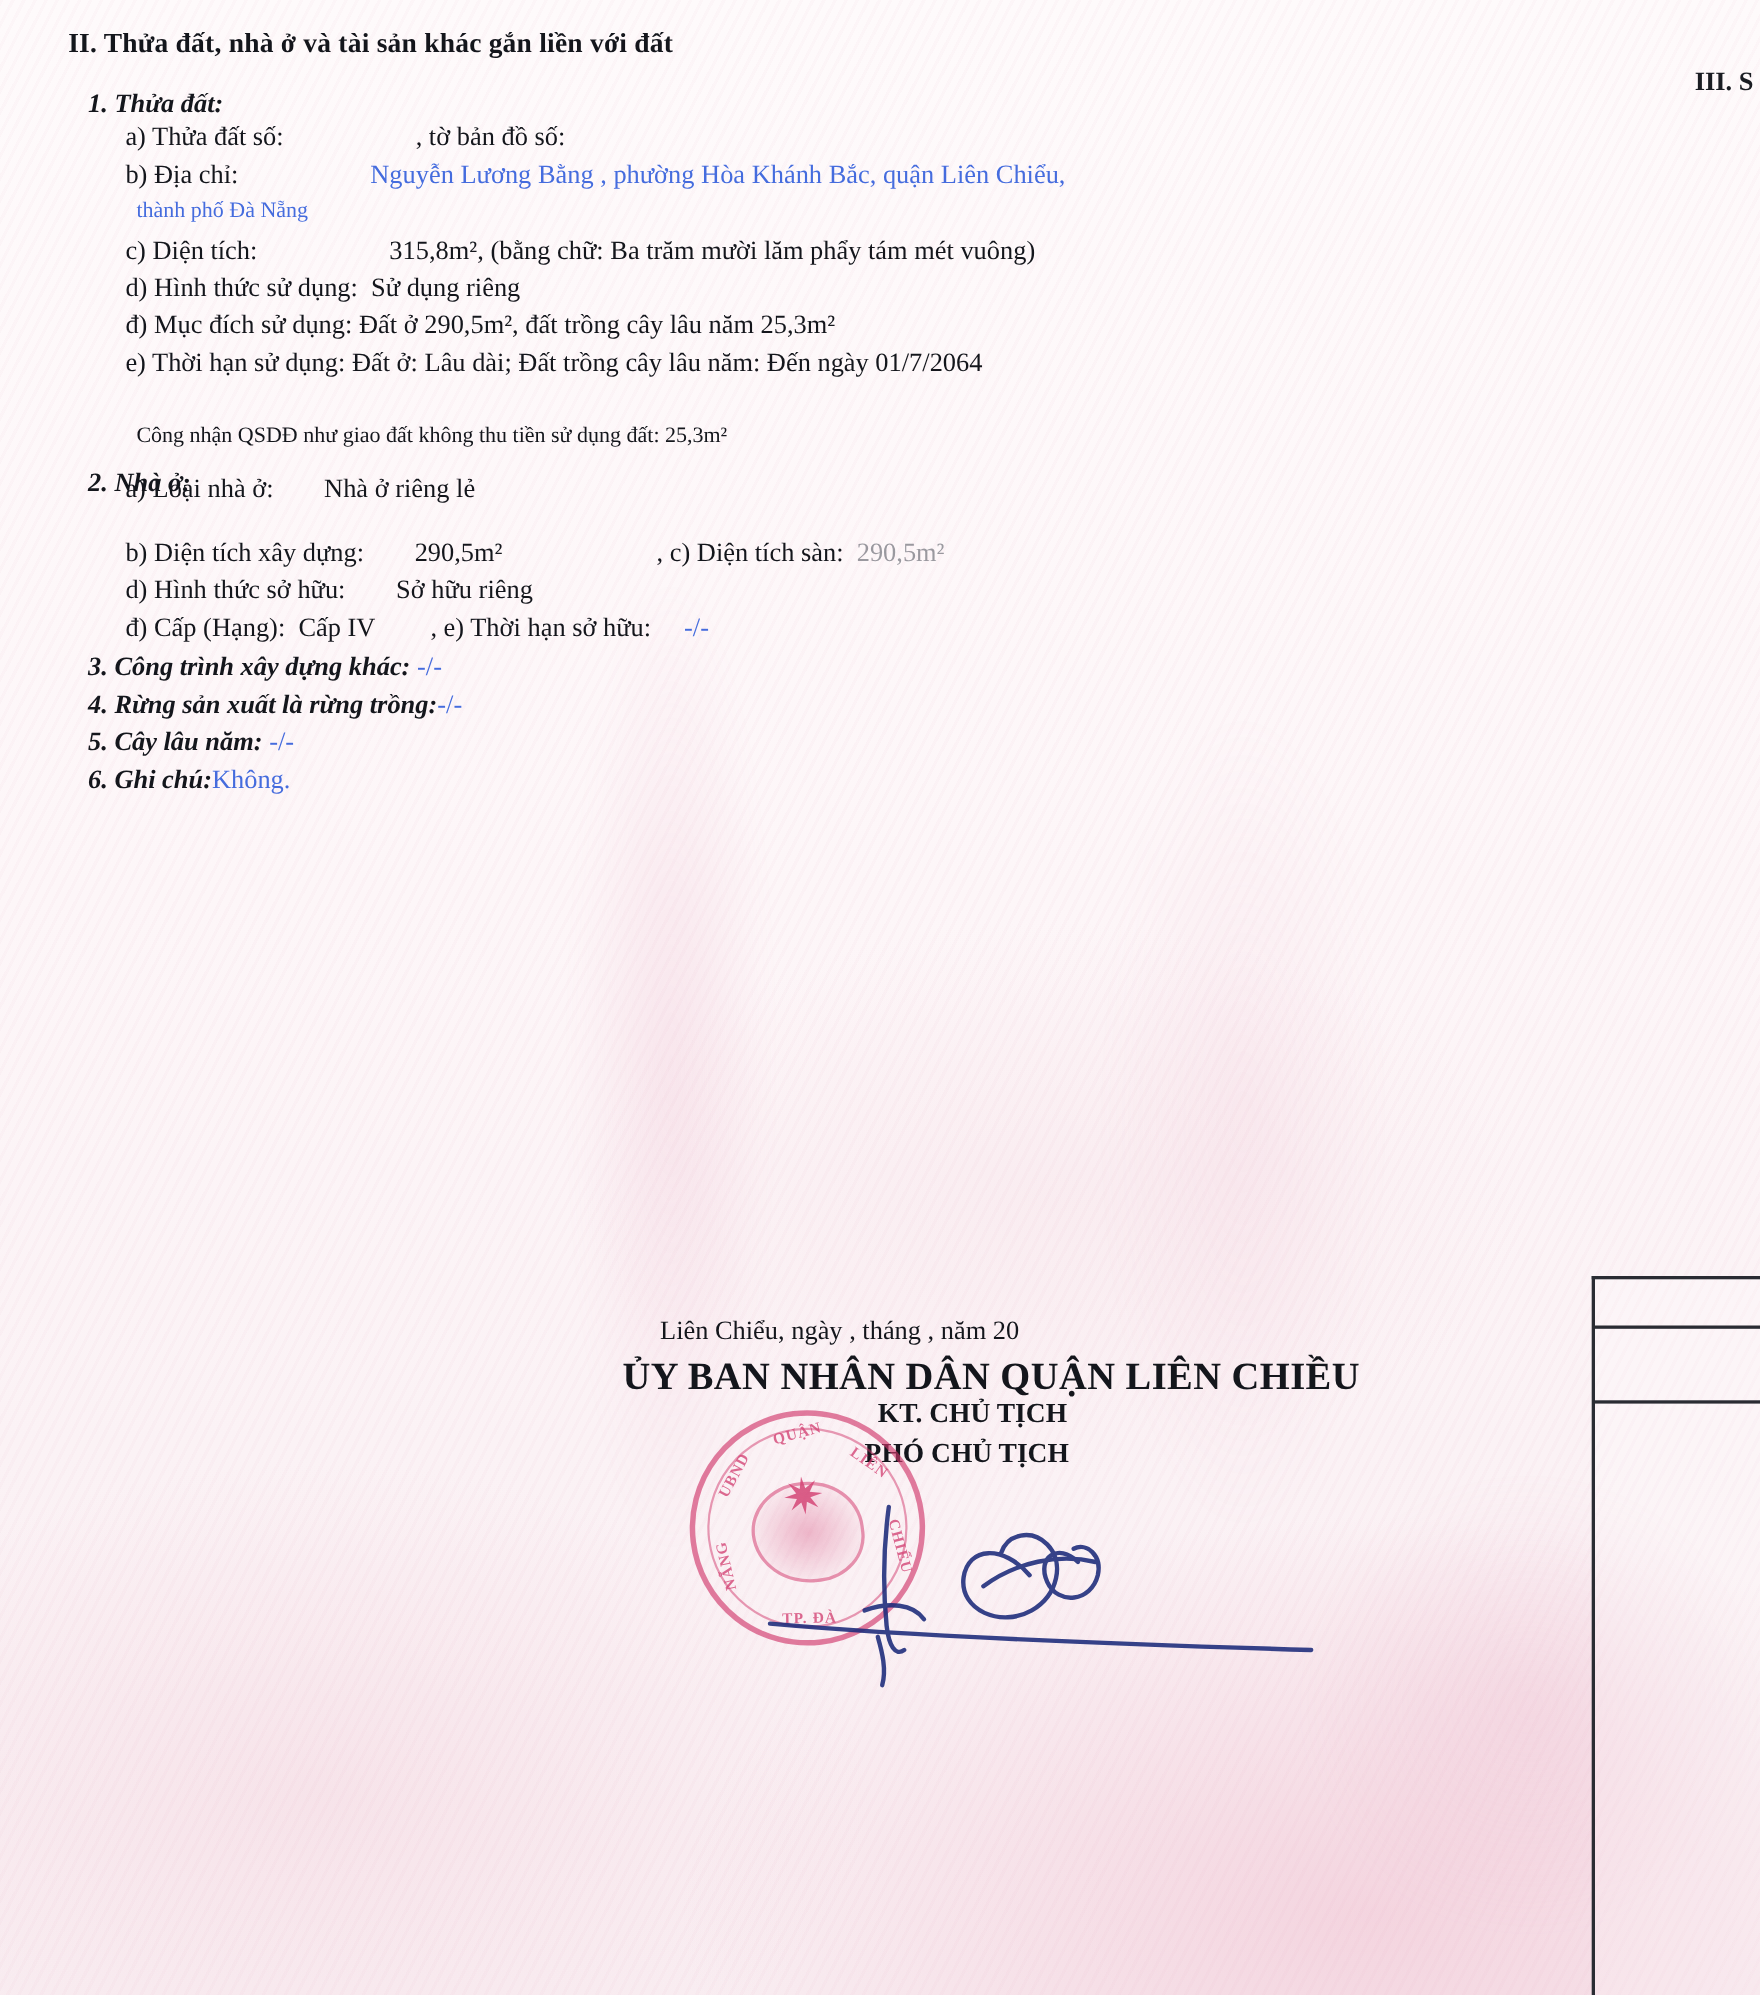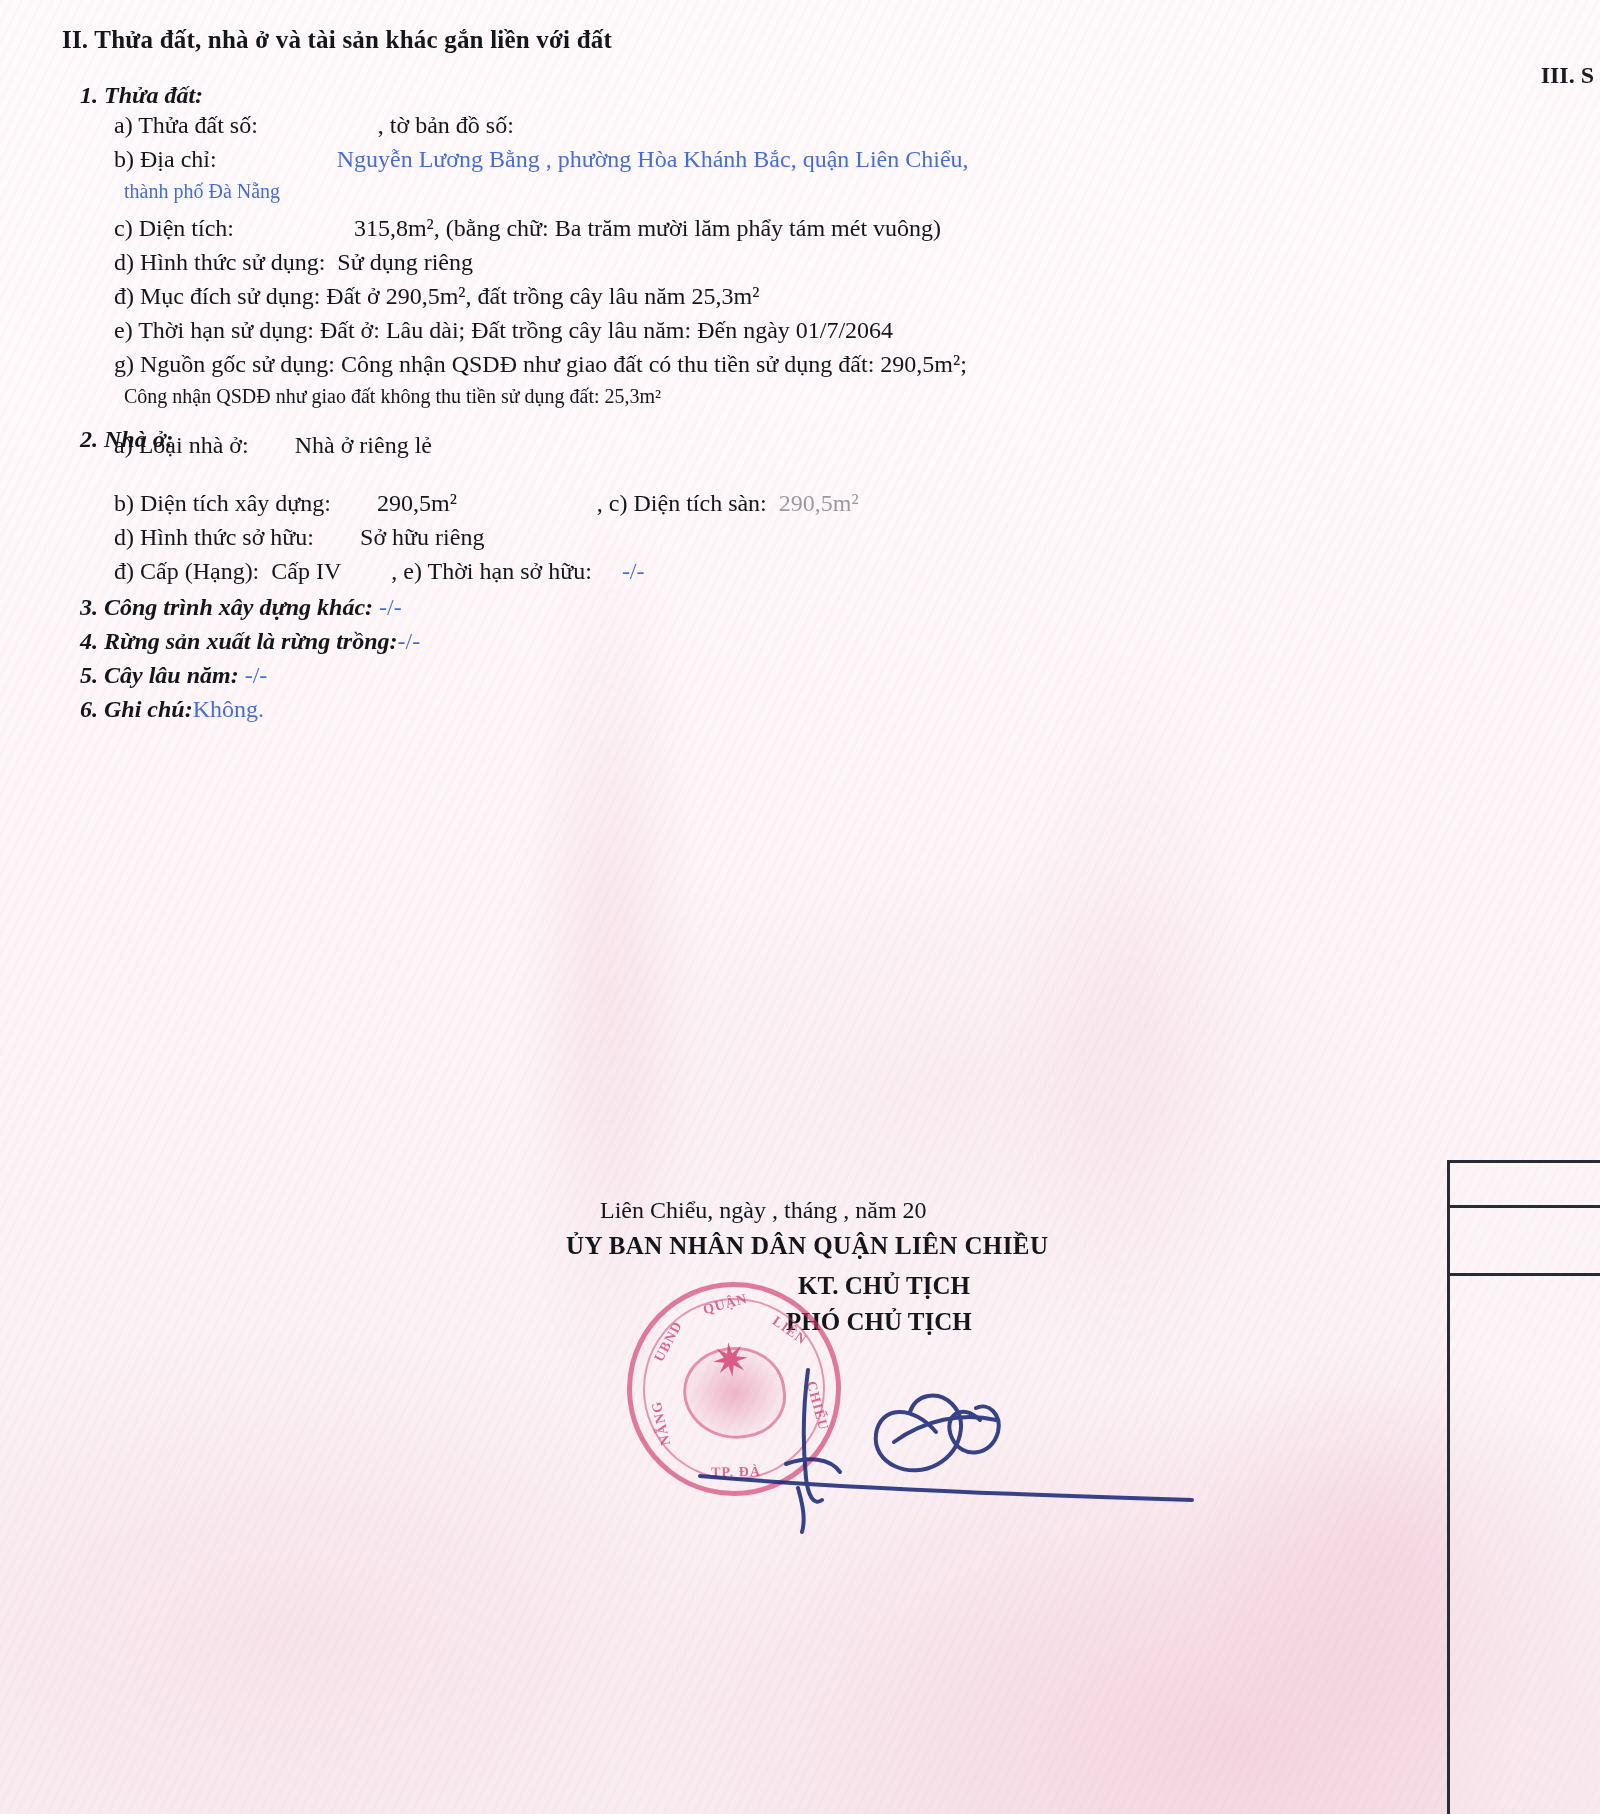--- a/index.html
+++ b/index.html
@@ -116,21 +116,21 @@
     position: absolute;
     left: 600px;
     top: 1197px;
     font-size: 24px;
     white-space: nowrap;
   }
   .sig-org {
     position: absolute;
     left: 566px;
     top: 1232px;
-    font-size: 25px;
+    font-size: 35px;
     font-weight: bold;
     letter-spacing: 0.4px;
     white-space: nowrap;
   }
   .sig-role1 {
     position: absolute;
     left: 798px;
     top: 1272px;
     font-size: 25px;
     font-weight: bold;
@@ -277,23 +277,20 @@
   </div>
 
   <div class="row" style="top:283px;">
     <span class="lbl">đ) Mục đích sử dụng:</span>&nbsp;<span class="val">Đất ở 290,5m², đất trồng cây lâu năm 25,3m²</span>
   </div>
 
   <div class="row" style="top:317px;">
     <span class="lbl">e) Thời hạn sử dụng:</span>&nbsp;<span class="val">Đất ở: Lâu dài; Đất trồng cây lâu năm: Đến ngày 01/7/2064</span>
   </div>
 
-  <div class="row" style="top:351px;">
-    <span class="lbl">g) Nguồn gốc sử dụng:</span>&nbsp;<span class="val">Công nhận QSDĐ như giao đất có thu tiền sử dụng đất: 290,5m²;</span>
-  </div>
   <div class="row2" style="top:385px;">
     <span class="val">Công nhận QSDĐ như giao đất không thu tiền sử dụng đất: 25,3m²</span>
   </div>
 
   <div class="sec sec-title" style="top:424px;">2. Nhà ở:</div>
 
   <div class="row" style="top:432px;">
     <span class="lbl">a) Loại nhà ở:</span><span class="val-gap-1"></span><span class="val">Nhà ở riêng lẻ</span>
   </div>
 

